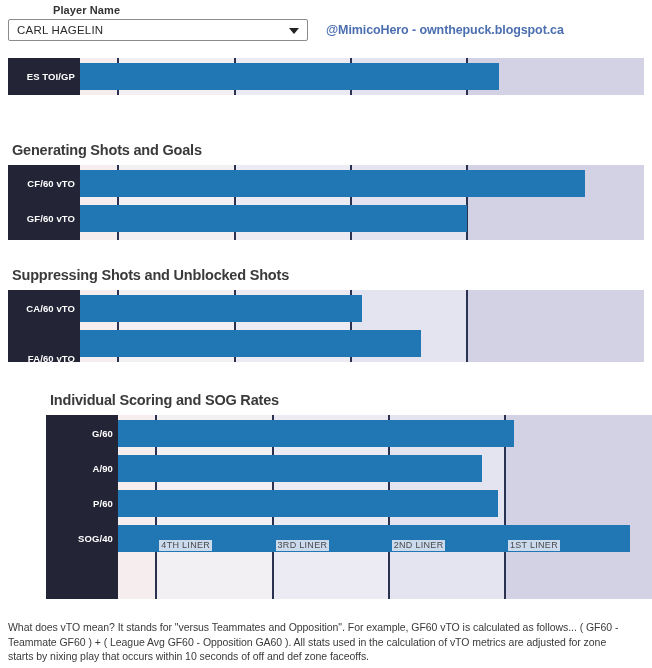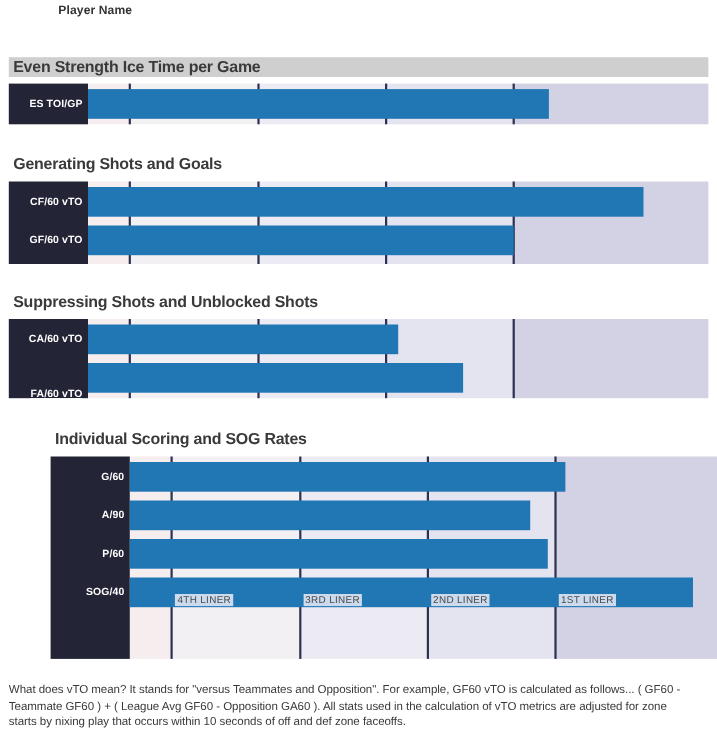--- a/index.html
+++ b/index.html
@@ -87,25 +87,31 @@
     letter-spacing:-0.05px;
   }
 </style>
 </head>
 <body>
 
 <div class="page">
 
   <div class="hdr">
     <div class="player-label">Player Name</div>
+    <div class="ctl-row">
+      <div class="select-box">
+        <span class="select-val">CARL HAGELIN</span>
+        <span class="caret"></span>
+      </div>
+      <div class="credit">@MimicoHero - ownthepuck.blogspot.ca</div>
+    </div>
   </div>
 
   <div id="sections-host">
       <div class="section" style="top: 52px;">
-        <div class="sec-title banded">Even Strength Ice Time per Game</div>
         <div class="chart" style="height: 37px; margin-top: 6px;">
           <div class="zone z0" style="left: 72px; width: 38.352px;"></div>
           <div class="zone z1" style="left: 110.352px; width: 116.184px;"></div>
           <div class="zone z2" style="left: 226.536px; width: 116.184px;"></div>
           <div class="zone z3" style="left: 342.72px; width: 116.184px;"></div>
           <div class="zone z4" style="left: 458.904px; width: 177.096px;"></div>
           <div class="divider" style="left: 109.352px;"></div>
           <div class="divider" style="left: 225.536px;"></div>
           <div class="divider" style="left: 341.72px;"></div>
           <div class="divider" style="left: 457.904px;"></div>

